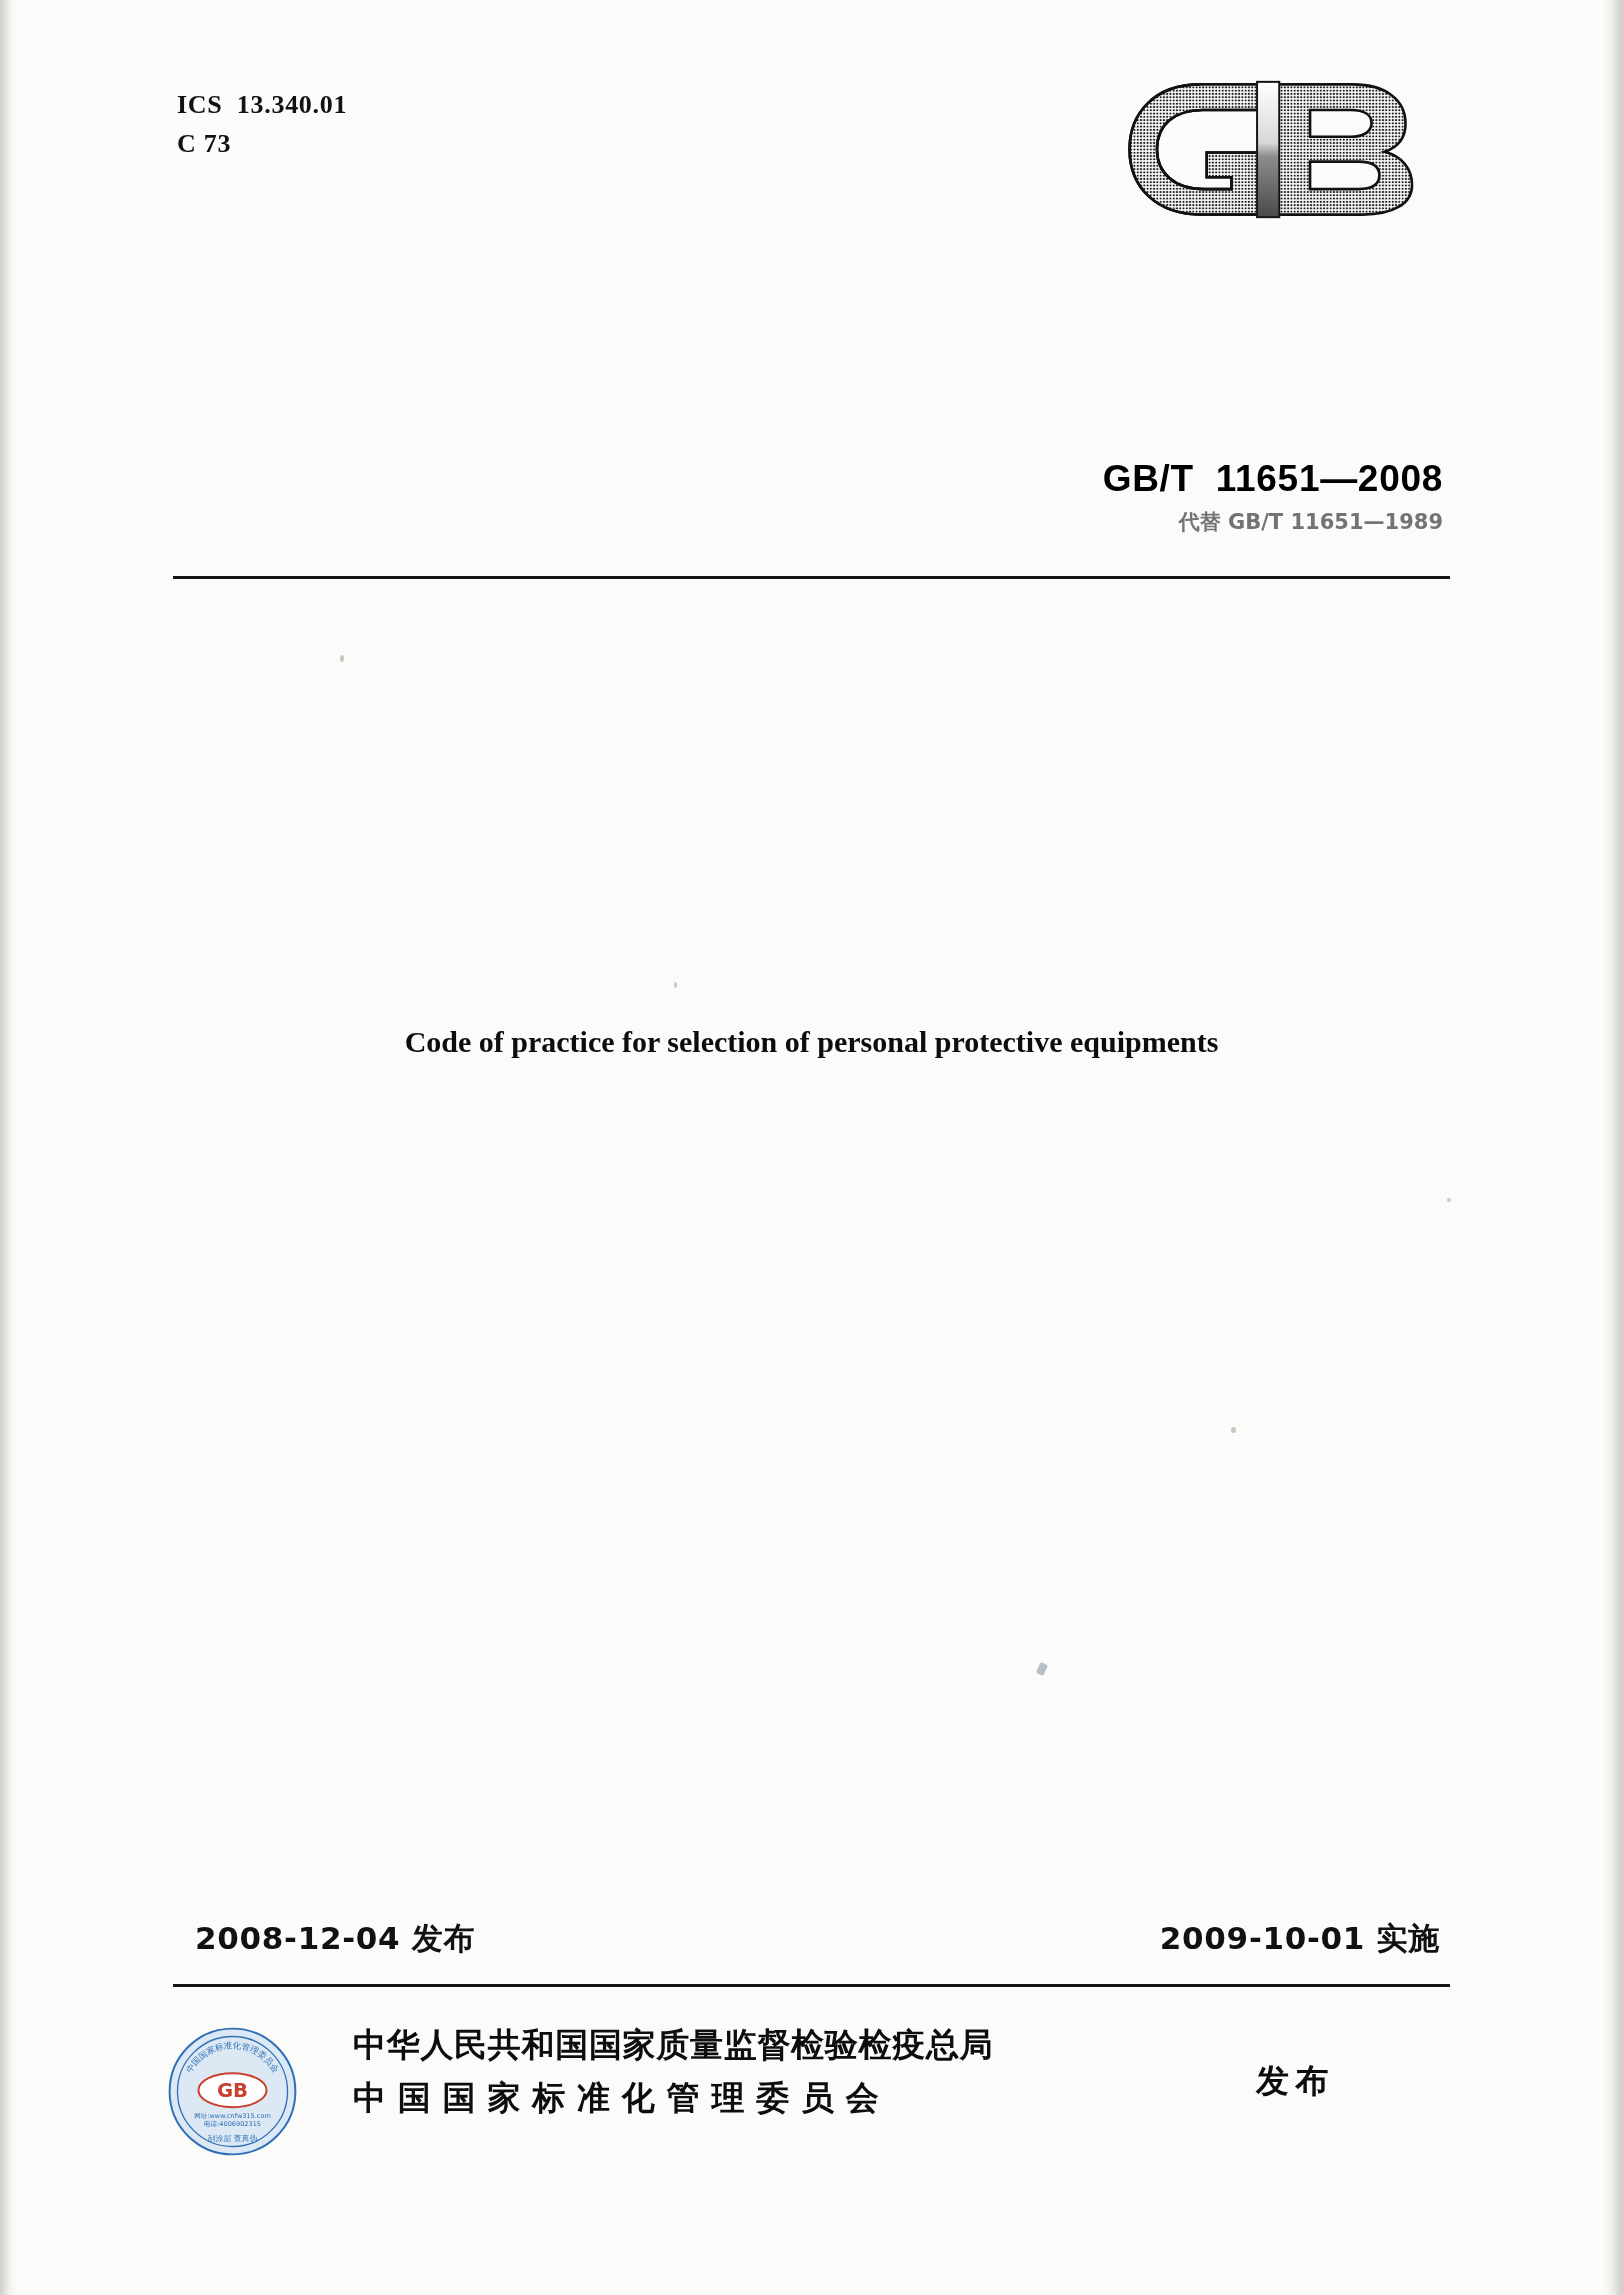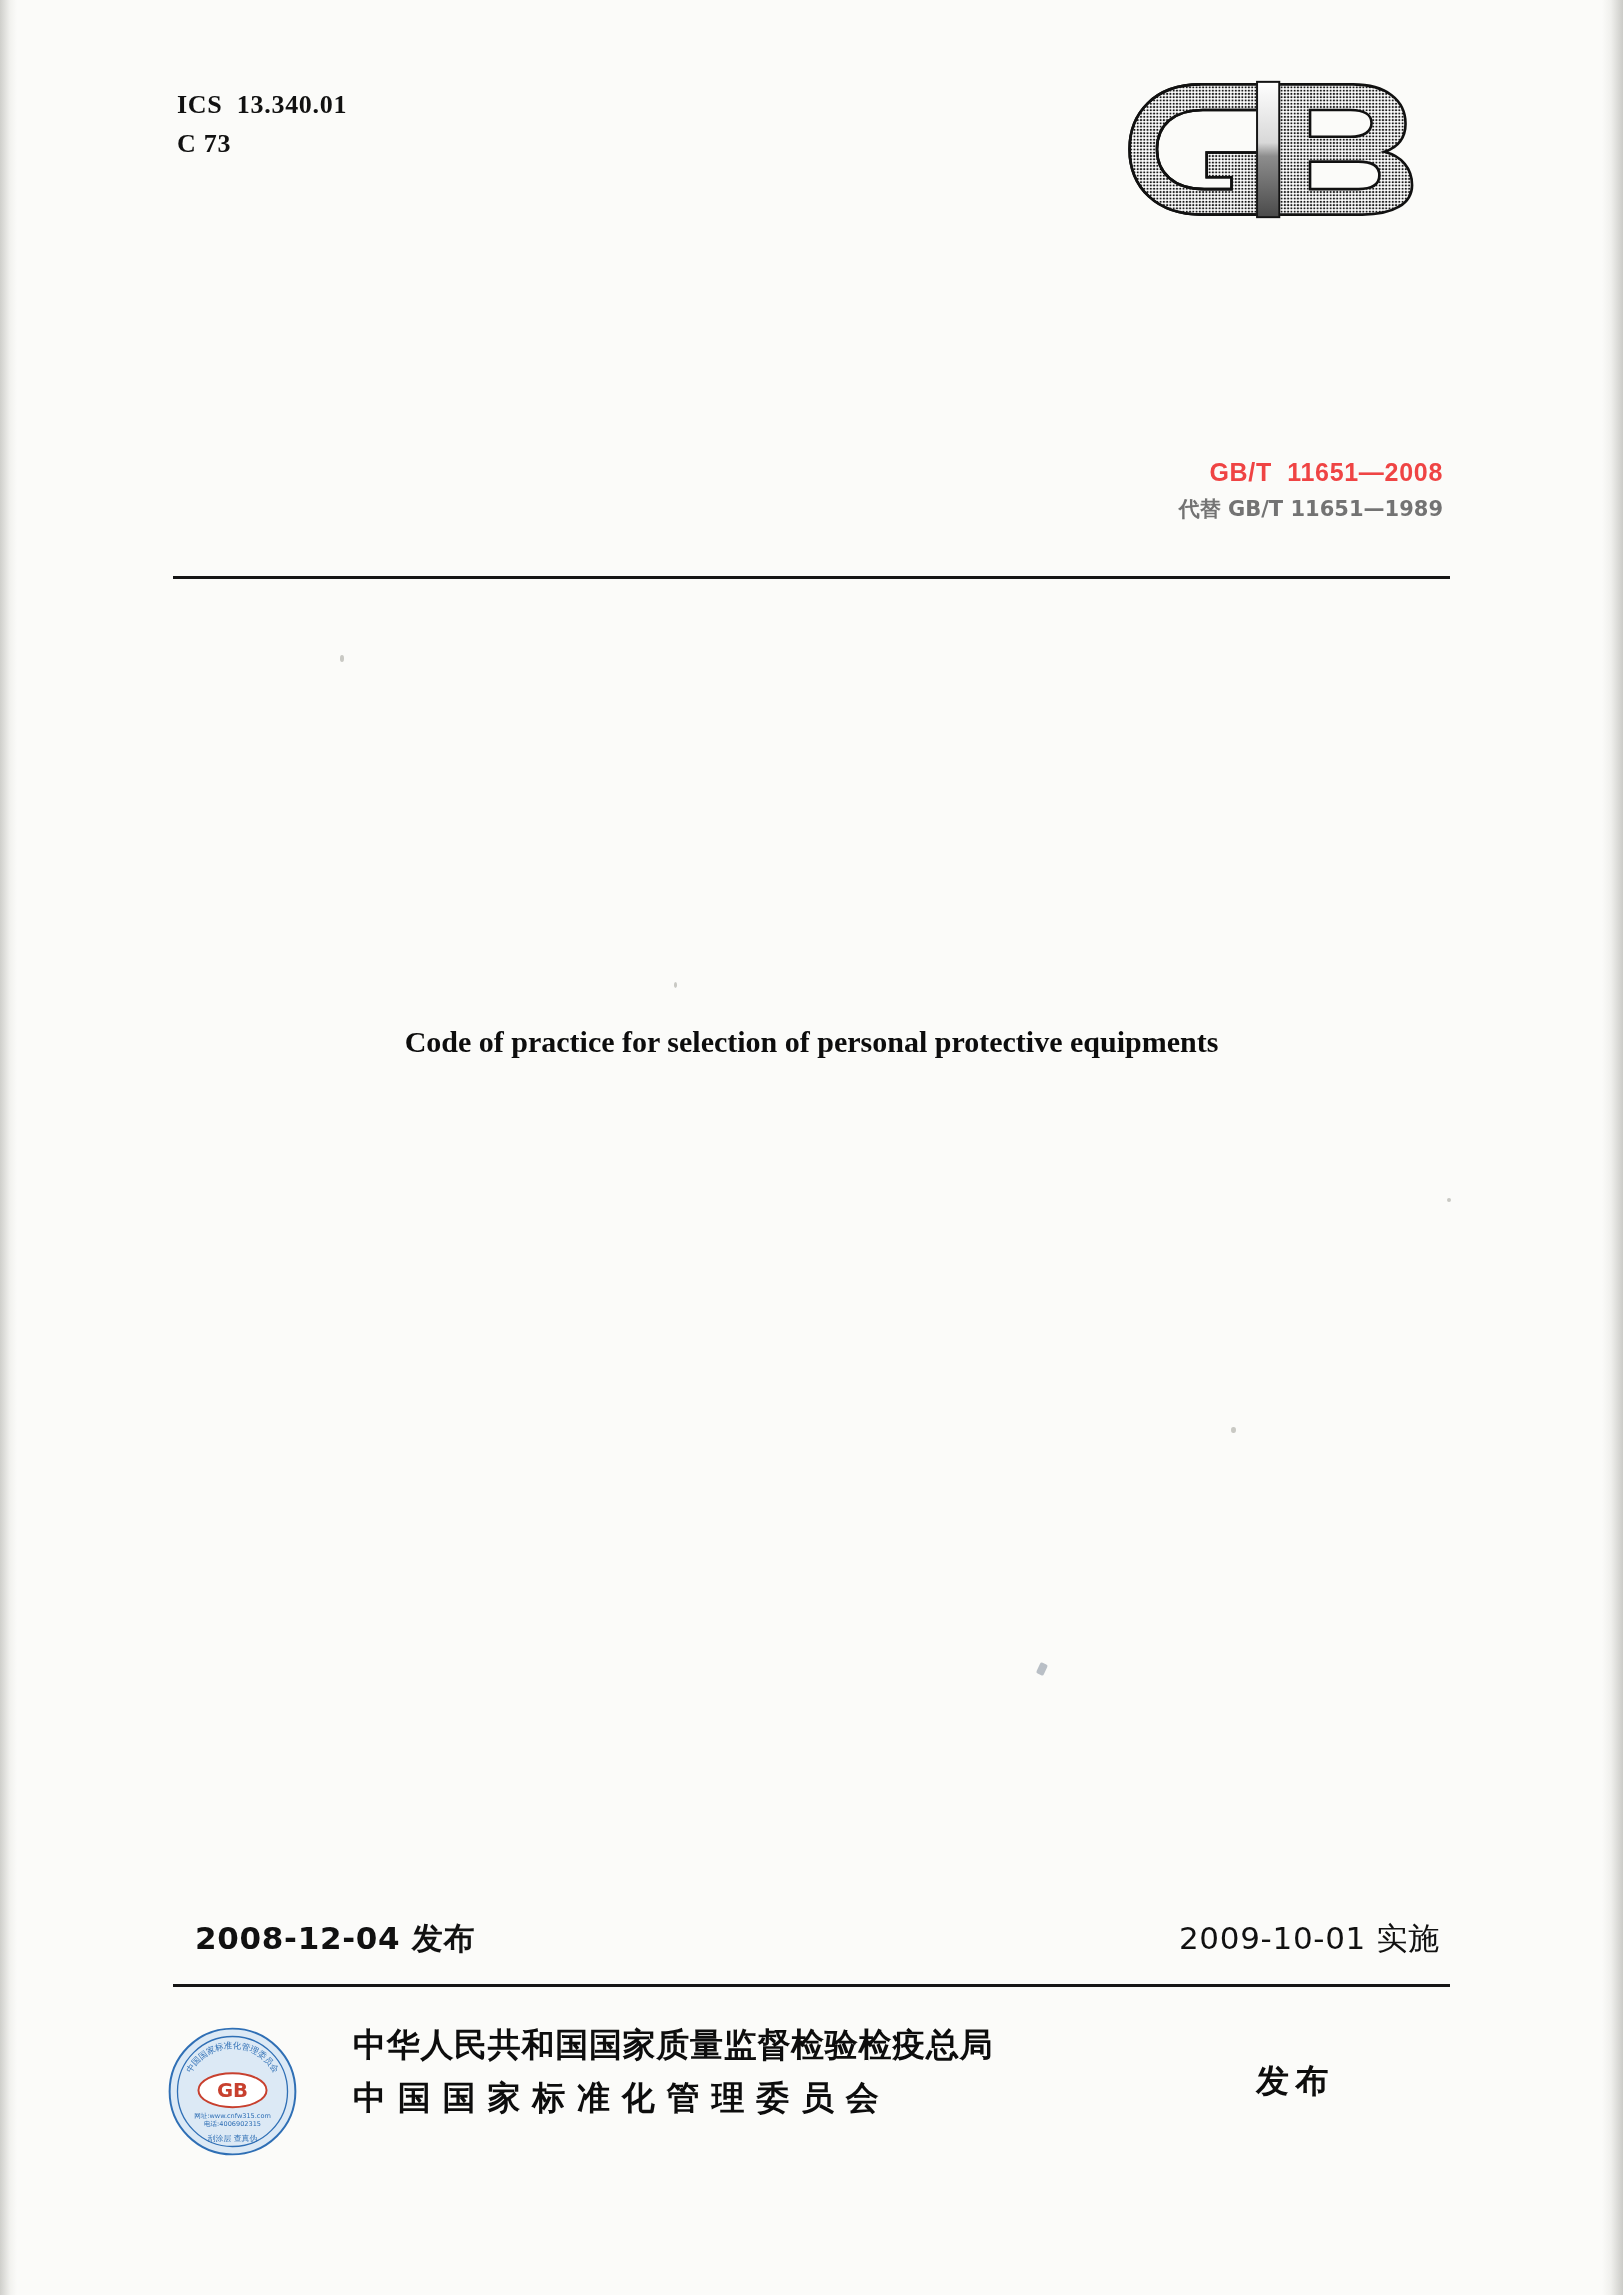--- a/index.html
+++ b/index.html
@@ -83,22 +83,22 @@
   
   .stdno {
     position: absolute;
     right: 154px;
     top: 458px;
     text-align: right;
   }
   .stdno .main {
     font-family: "Liberation Sans", sans-serif;
     font-weight: bold;
-    font-size: 25px;
-    color: #ef4444;
+    font-size: 37px;
+    color: #000000;
     letter-spacing: 0.7px;
     white-space: pre;
   }
   .stdno .sub {
     margin-top: 7.9px;
     font-family: "DejaVu Sans", sans-serif;
     font-weight: bold;
     font-size: 21px;
     color: #737373;
     white-space: pre;
@@ -146,21 +146,21 @@
     font-weight: bold;
     font-size: 31px;
     color: #111;
     letter-spacing: 0.7px;
   }
   .date-right {
     position: absolute;
     right: 157px;
     top: 1918px;
     font-family: "DejaVu Sans", sans-serif;
-    font-weight: normal;
+    font-weight: bold;
     font-size: 31px;
     color: #111;
     letter-spacing: 0.7px;
     margin-left: 44px;
   }
   .rule-bottom {
     position: absolute;
     left: 147px;
     right: 147px;
     top: 1984px;

